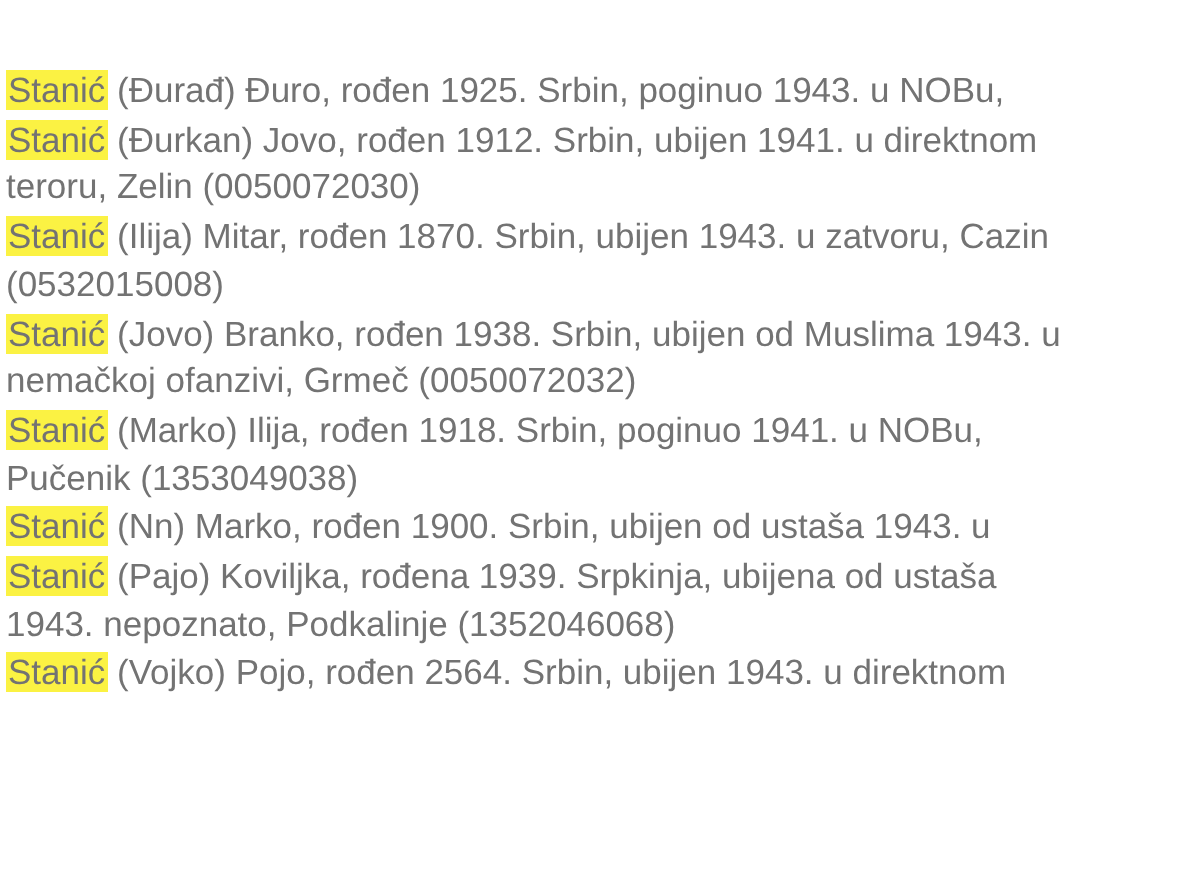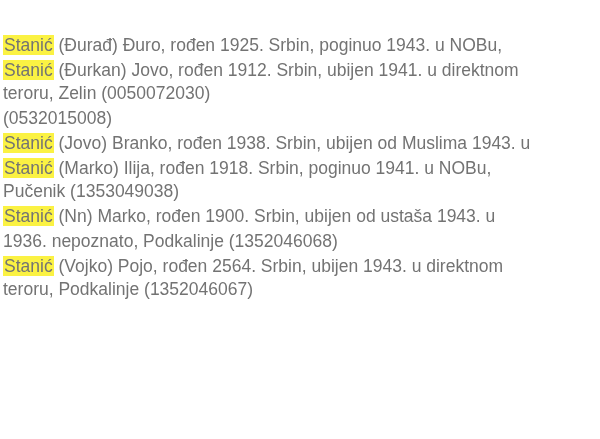--- a/index.html
+++ b/index.html
@@ -46,39 +46,41 @@
   <p class="entry">
     <span class="line"><mark class="hl">Stanić</mark><span> (Đurađ) Đuro, rođen 1925. Srbin, poginuo 1943. u NOBu,</span></span>
   </p>
 
   <p class="entry">
     <span class="line"><mark class="hl">Stanić</mark><span> (Đurkan) Jovo, rođen 1912. Srbin, ubijen 1941. u direktnom</span></span>
     <span class="line">teroru, Zelin (0050072030)</span>
   </p>
 
   <p class="entry">
+    <span class="line"><mark class="hl">Stanić</mark><span> (Ilija) Mitar, rođen 1870. Srbin, ubijen 1943. u zatvoru, Cazin</span></span>
     <span class="line">(0532015008)</span>
   </p>
 
   <p class="entry">
     <span class="line"><mark class="hl">Stanić</mark><span> (Jovo) Branko, rođen 1938. Srbin, ubijen od Muslima 1943. u</span></span>
+    <span class="line">nemačkoj ofanzivi, Grmeč (0050072032)</span>
   </p>
 
 
   <p class="entry">
     <span class="line"><mark class="hl">Stanić</mark><span> (Marko) Ilija, rođen 1918. Srbin, poginuo 1941. u NOBu,</span></span>
     <span class="line">Pučenik (1353049038)</span>
   </p>
 
   <p class="entry">
     <span class="line"><mark class="hl">Stanić</mark><span> (Nn) Marko, rođen 1900. Srbin, ubijen od ustaša 1943. u</span></span>
   </p>
 
   <p class="entry">
-    <span class="line">1936. nepoznato, Podkalinje (1352046068)</span>
+    <span class="line"><mark class="hl">Stanić</mark><span> (Pajo) Koviljka, rođena 1939. Srpkinja, ubijena od ustaša</span></span>
+    <span class="line">1943. nepoznato, Podkalinje (1352046068)</span>
   </p>
 
   <p class="entry">
     <span class="line"><mark class="hl">Stanić</mark><span> (Vojko) Pojo, rođen 2564. Srbin, ubijen 1943. u direktnom</span></span>
-    <span class="line">teroru, Podkalinje (1352046067)</span>
   </p>
 
 </div>
 
 </body></html>

